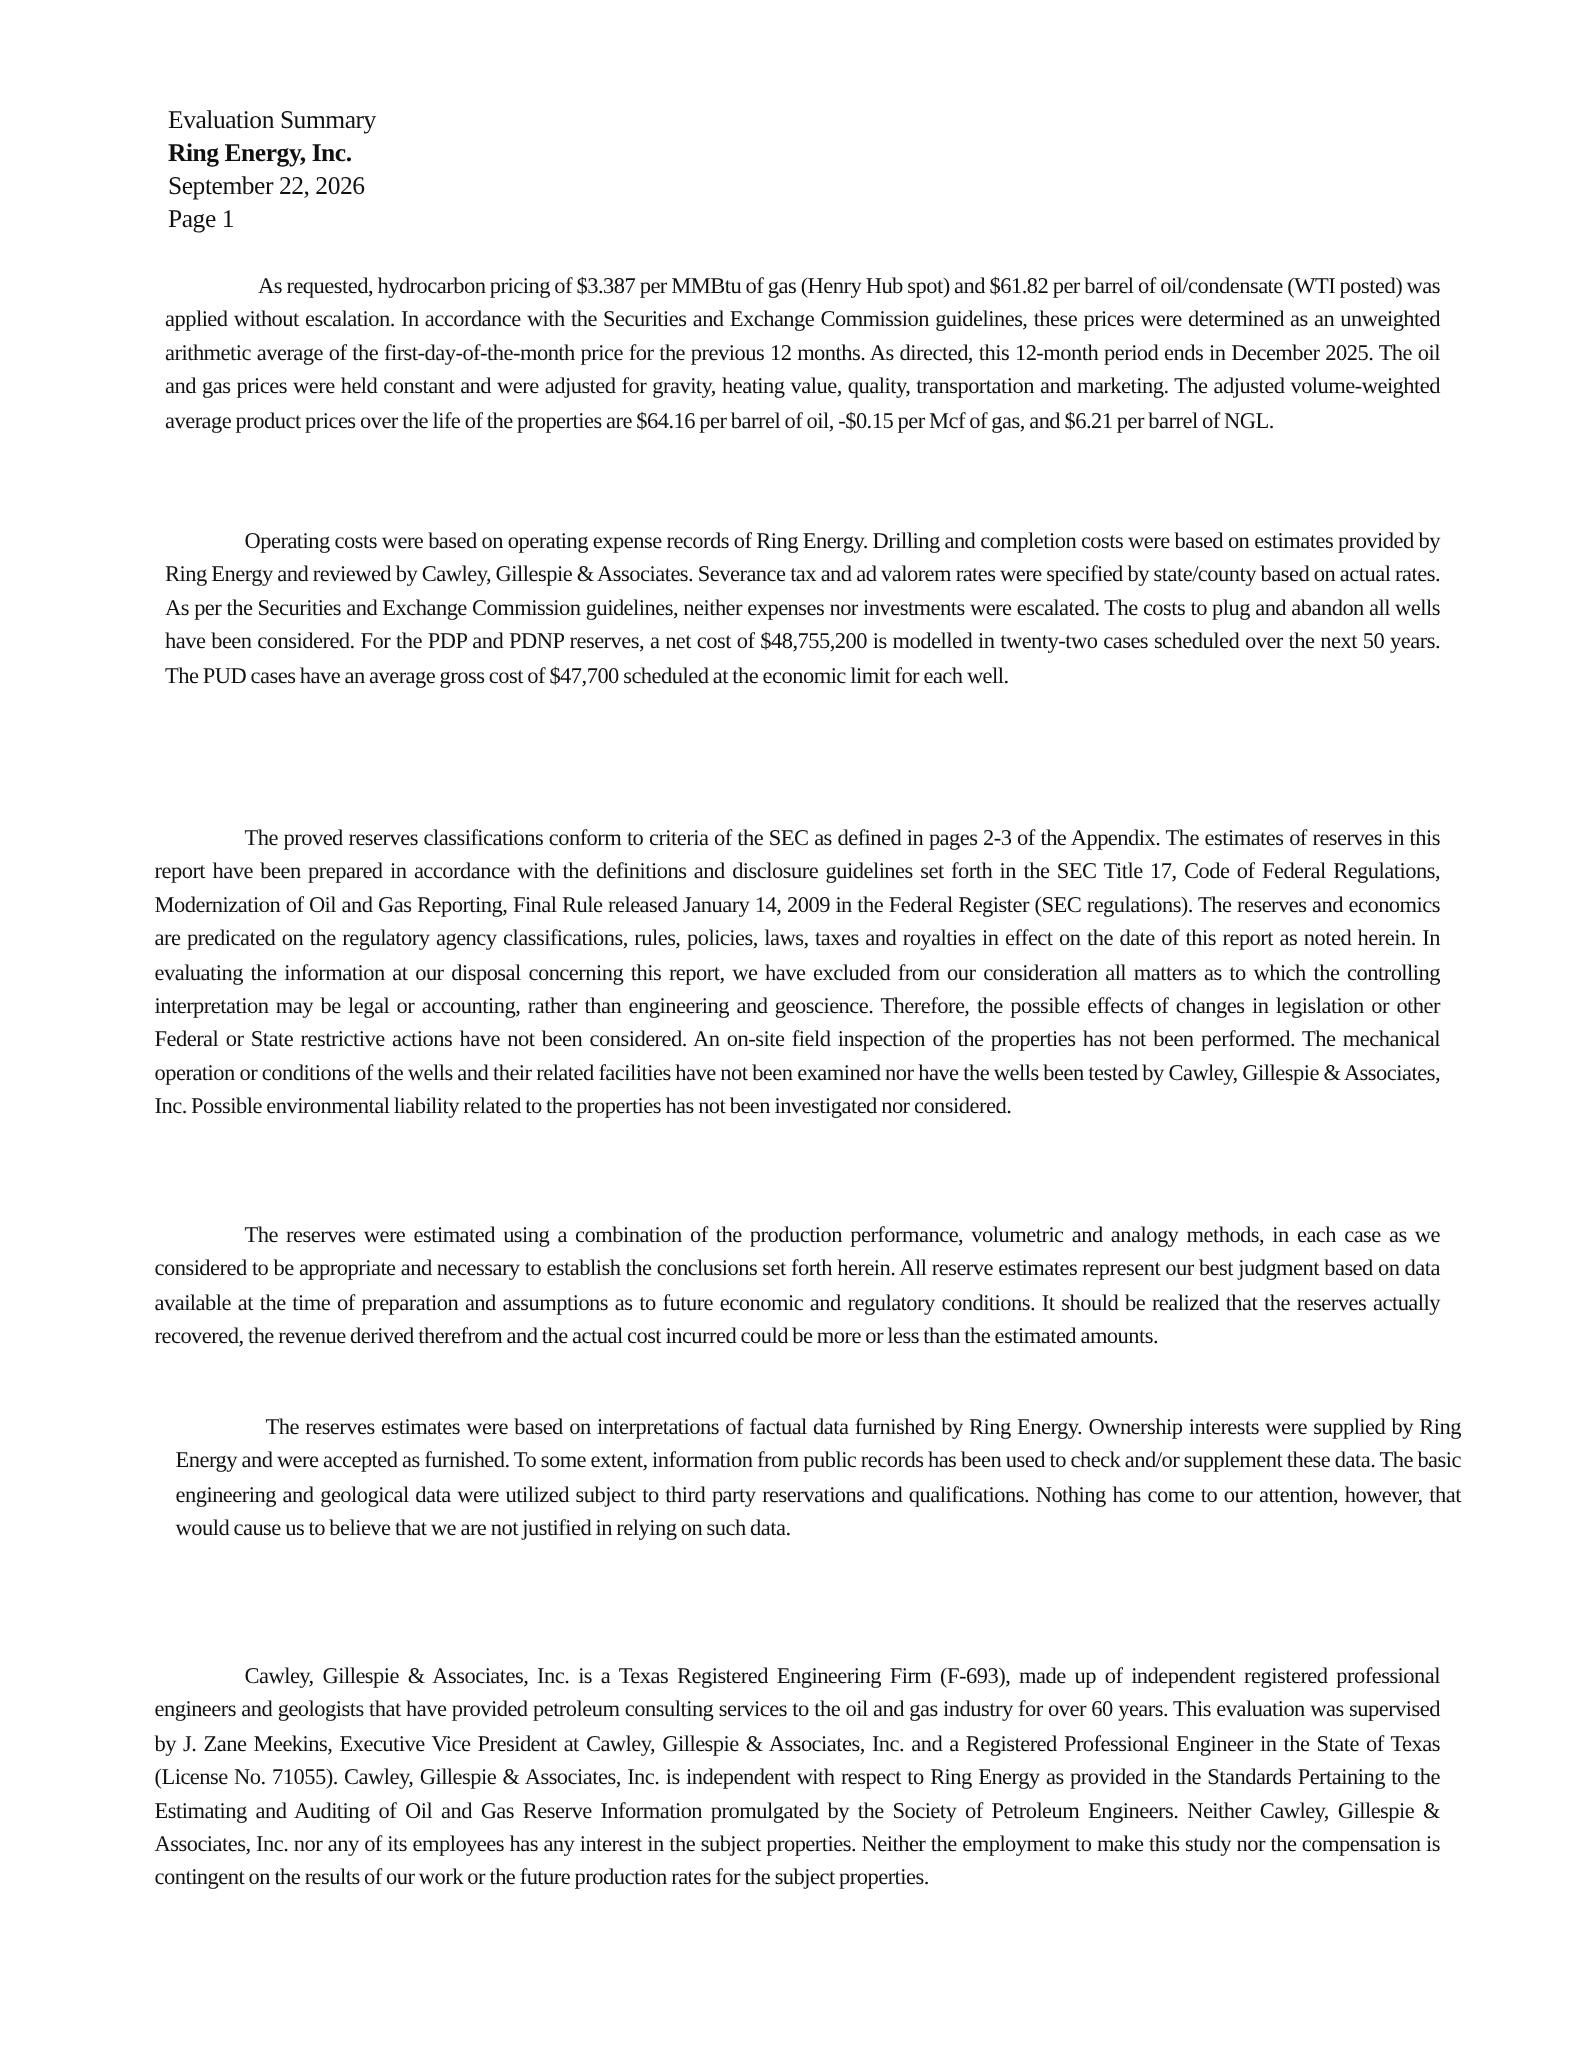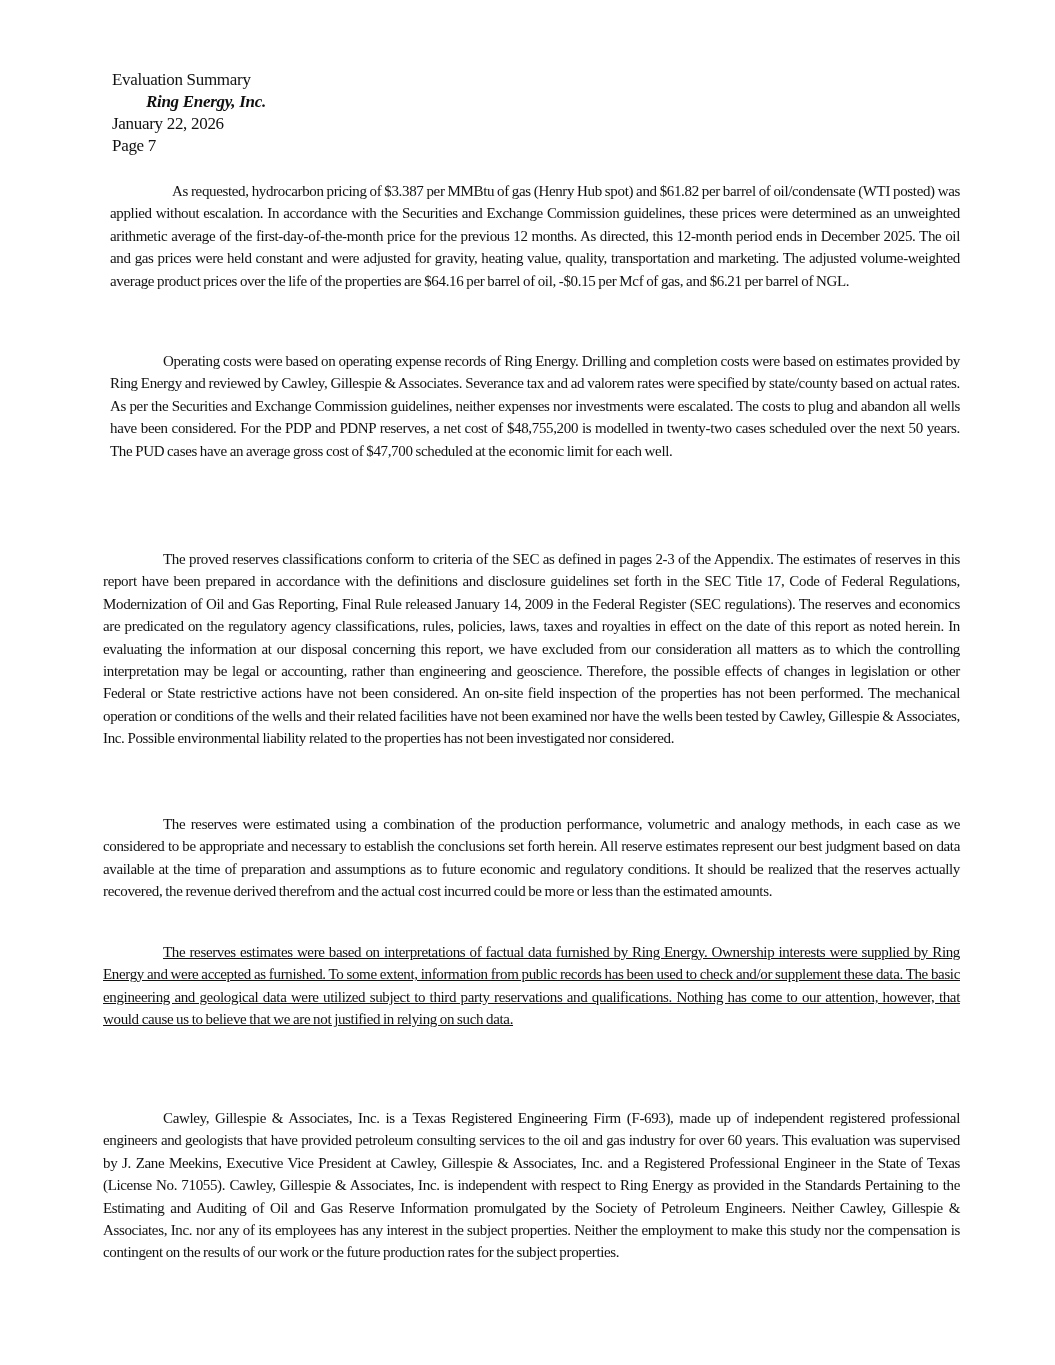--- a/index.html
+++ b/index.html
@@ -25,50 +25,48 @@
   .header {
     position: absolute;
     left: 112px;
     top: 69px;
     font-size: 17px;
     line-height: 22px;
     letter-spacing: -0.3px;
   }
   .header .company {
     font-weight: bold;
-    font-style: italic;
-    margin-left: 34px;
   }
   .para {
     position: absolute;
     font-size: 15px;
     line-height: 22.4px;
     text-align: justify;
     text-indent: 60px;
     letter-spacing: -0.35px;
     word-spacing: -0.5px;
     margin: 0;
   }
   #p1 { left: 110px; top: 180px; width: 850px; text-indent: 62px; }
   #p2 { left: 110px; top: 350px; width: 850px; text-indent: 53px; }
   #p3 { left: 103px; top: 548px; width: 857px; text-indent: 60px; }
   #p4 { left: 103px; top: 813px; width: 857px; text-indent: 60px; }
-  #p5 { left: 103px; top: 941px; width: 857px; text-indent: 60px; text-decoration: underline; }
+  #p5 { left: 117px; top: 941px; width: 857px; text-indent: 60px; }
   #p6 { left: 103px; top: 1107px; width: 857px; text-indent: 60px; }
 </style>
 </head>
 <body>
 
 <div class="page">
 
   <div class="header">
     <div>Evaluation Summary</div>
     <div class="company">Ring Energy, Inc.</div>
-    <div>January 22, 2026</div>
-    <div>Page 7</div>
+    <div>September 22, 2026</div>
+    <div>Page 1</div>
   </div>
 
   <p id="p1" class="para">As requested, hydrocarbon pricing of $3.387 per MMBtu of gas (Henry Hub spot) and $61.82 per barrel of oil/condensate (WTI posted) was applied without escalation. In accordance with the Securities and Exchange Commission guidelines, these prices were determined as an unweighted arithmetic average of the first-day-of-the-month price for the previous 12 months. As directed, this 12-month period ends in December 2025. The oil and gas prices were held constant and were adjusted for gravity, heating value, quality, transportation and marketing. The adjusted volume-weighted average product prices over the life of the properties are $64.16 per barrel of oil, -$0.15 per Mcf of gas, and $6.21 per barrel of NGL.</p>
   <p id="p2" class="para">Operating costs were based on operating expense records of Ring Energy.  Drilling and completion costs were based on estimates provided by Ring Energy and reviewed by Cawley, Gillespie &amp; Associates.  Severance tax and ad valorem rates were specified by state/county based on actual rates. As per the Securities and Exchange Commission guidelines, neither expenses nor investments were escalated.  The costs to plug and abandon all wells have been considered.  For the PDP and PDNP reserves, a net cost of $48,755,200 is modelled in twenty-two cases scheduled over the next 50 years.  The PUD cases have an average gross cost of $47,700 scheduled at the economic limit for each well.</p>
   <p id="p3" class="para">The proved reserves classifications conform to criteria of the SEC as defined in pages 2-3 of the Appendix. The estimates of reserves in this report have been prepared in accordance with the definitions and disclosure guidelines set forth in the SEC Title 17, Code of Federal Regulations, Modernization of Oil and Gas Reporting, Final Rule released January 14, 2009 in the Federal Register (SEC regulations). The reserves and economics are predicated on the regulatory agency classifications, rules, policies, laws, taxes and royalties in effect on the date of this report as noted herein. In evaluating the information at our disposal concerning this report, we have excluded from our consideration all matters as to which the controlling interpretation may be legal or accounting, rather than engineering and geoscience. Therefore, the possible effects of changes in legislation or other Federal or State restrictive actions have not been considered. An on-site field inspection of the properties has not been performed. The mechanical operation or conditions of the wells and their related facilities have not been examined nor have the wells been tested by Cawley, Gillespie &amp; Associates, Inc. Possible environmental liability related to the properties has not been investigated nor considered.</p>
   <p id="p4" class="para">The reserves were estimated using a combination of the production performance, volumetric and analogy methods, in each case as we considered to be appropriate and necessary to establish the conclusions set forth herein. All reserve estimates represent our best judgment based on data available at the time of preparation and assumptions as to future economic and regulatory conditions.  It should be realized that the reserves actually recovered, the revenue derived therefrom and the actual cost incurred could be more or less than the estimated amounts.</p>
   <p id="p5" class="para">The reserves estimates were based on interpretations of factual data furnished by Ring Energy.  Ownership interests were supplied by Ring Energy and were accepted as furnished.  To some extent, information from public records has been used to check and/or supplement these data.  The basic engineering and geological data were utilized subject to third party reservations and qualifications.  Nothing has come to our attention, however, that would cause us to believe that we are not justified in relying on such data.</p>
   <p id="p6" class="para">Cawley, Gillespie &amp; Associates, Inc. is a Texas Registered Engineering Firm (F-693), made up of independent registered professional engineers and geologists that have provided petroleum consulting services to the oil and gas industry for over 60 years. This evaluation was supervised by J. Zane Meekins, Executive Vice President at Cawley, Gillespie &amp; Associates, Inc. and a Registered Professional Engineer in the State of Texas (License No. 71055). Cawley, Gillespie &amp; Associates, Inc. is independent with respect to Ring Energy as provided in the Standards Pertaining to the Estimating and Auditing of Oil and Gas Reserve Information promulgated by the Society of Petroleum Engineers. Neither Cawley, Gillespie &amp; Associates, Inc. nor any of its employees has any interest in the subject properties. Neither the employment to make this study nor the compensation is contingent on the results of our work or the future production rates for the subject properties.</p>
 
 </div>

